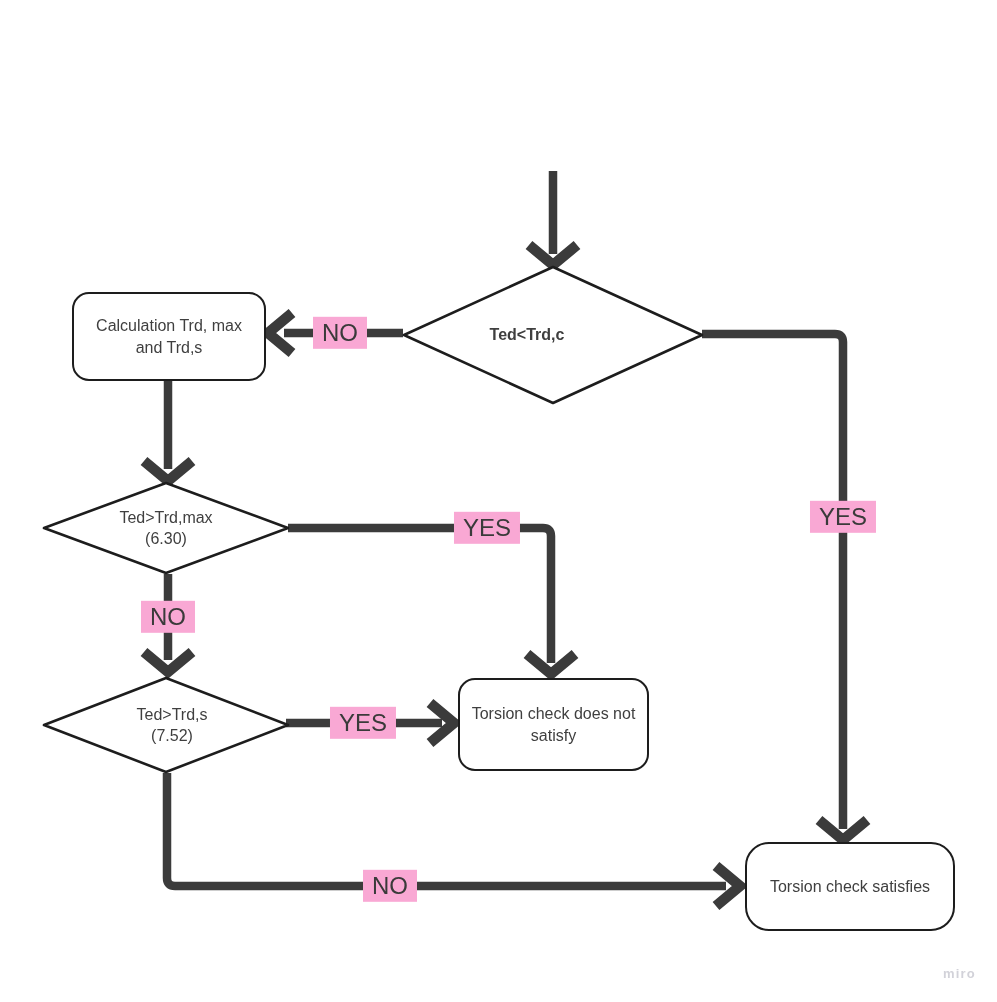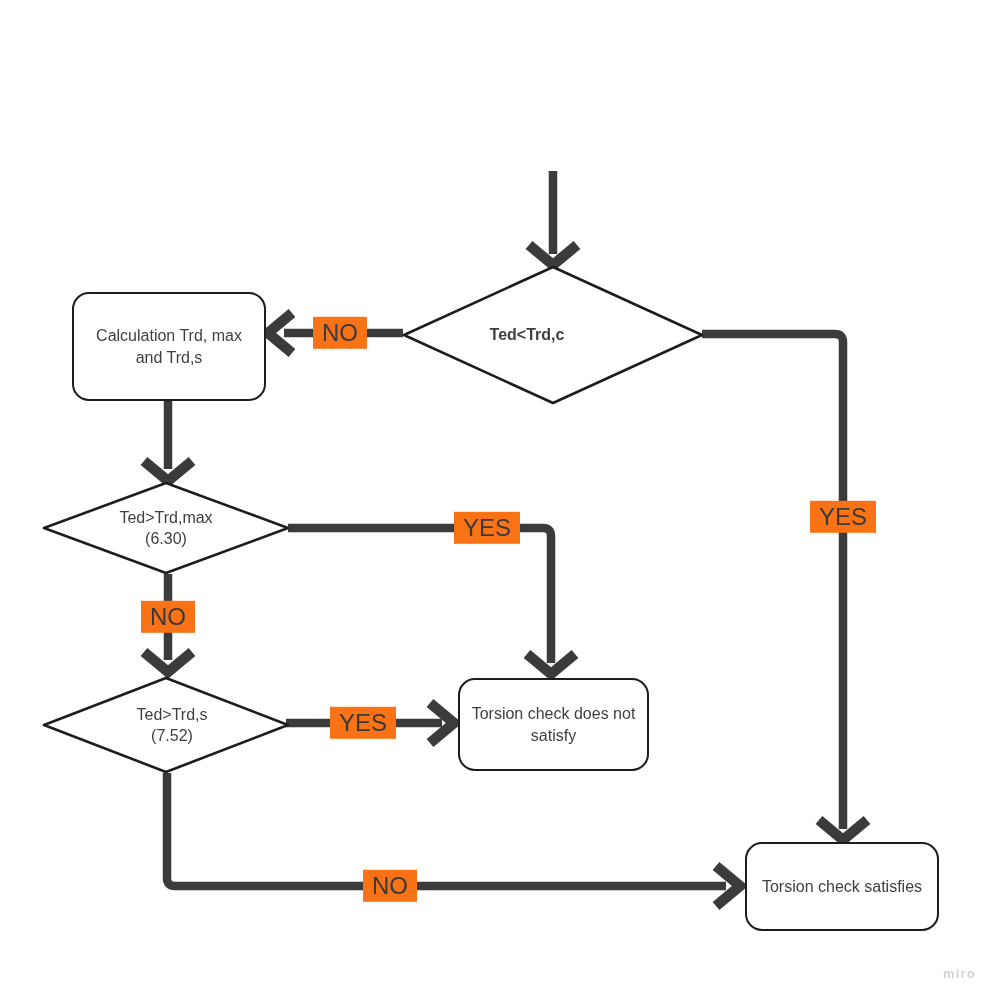--- a/index.html
+++ b/index.html
@@ -46,43 +46,43 @@
     box-sizing: border-box;
     background: #ffffff;
     border: 2.6px solid #1d1d1d;
     border-radius: 17px;
     font-size: 16px;
     line-height: 1.32;
     color: #3f3f3f;
     padding: 0 9px;
   }
   #n-calc-trdc    { left: 415px; top: 81px;  width: 273px; height: 89px; }
-  #n-calc-trdmax  { left: 72px;  top: 292px; width: 194px; height: 109px; }
+  #n-calc-trdmax  { left: 72px;  top: 292px; width: 194px; height: 89px; }
   #n-not-satisfy  { left: 458px; top: 678px; width: 191px; height: 93px; text-align: center; }
-  #n-satisfies    { left: 745px; top: 842px; width: 194px; height: 89px; }
+  #n-satisfies    { left: 745px; top: 842px; width: 210px; height: 89px; border-radius: 24px; }
 
   .diamond-label {
     position: absolute;
     transform: translate(-50%, -50%);
     text-align: center;
     font-size: 16px;
     line-height: 1.32;
     color: #3f3f3f;
     white-space: nowrap;
     pointer-events: none;
   }
   #dl-1 { left: 527px; top: 335px; font-weight: bold; }
   #dl-2 { left: 166px; top: 528px; }
   #dl-3 { left: 172px; top: 725px; }
   .diamond-label span { display: block; }
 
   .edge-label {
     position: absolute;
     transform: translate(-50%, -50%);
-    background: #f97316;
+    background: #f9a8d4;
     padding: 3px 9px;
     font-size: 24px;
     color: #3a3a3a;
     line-height: 1.1;
   }
   #el-no1  { left: 340px; top: 333px; }
   #el-yes1 { left: 843px; top: 517px; }
   #el-yes2 { left: 487px; top: 528px; }
   #el-no2  { left: 168px; top: 617px; }
   #el-yes3 { left: 363px; top: 723px; }

